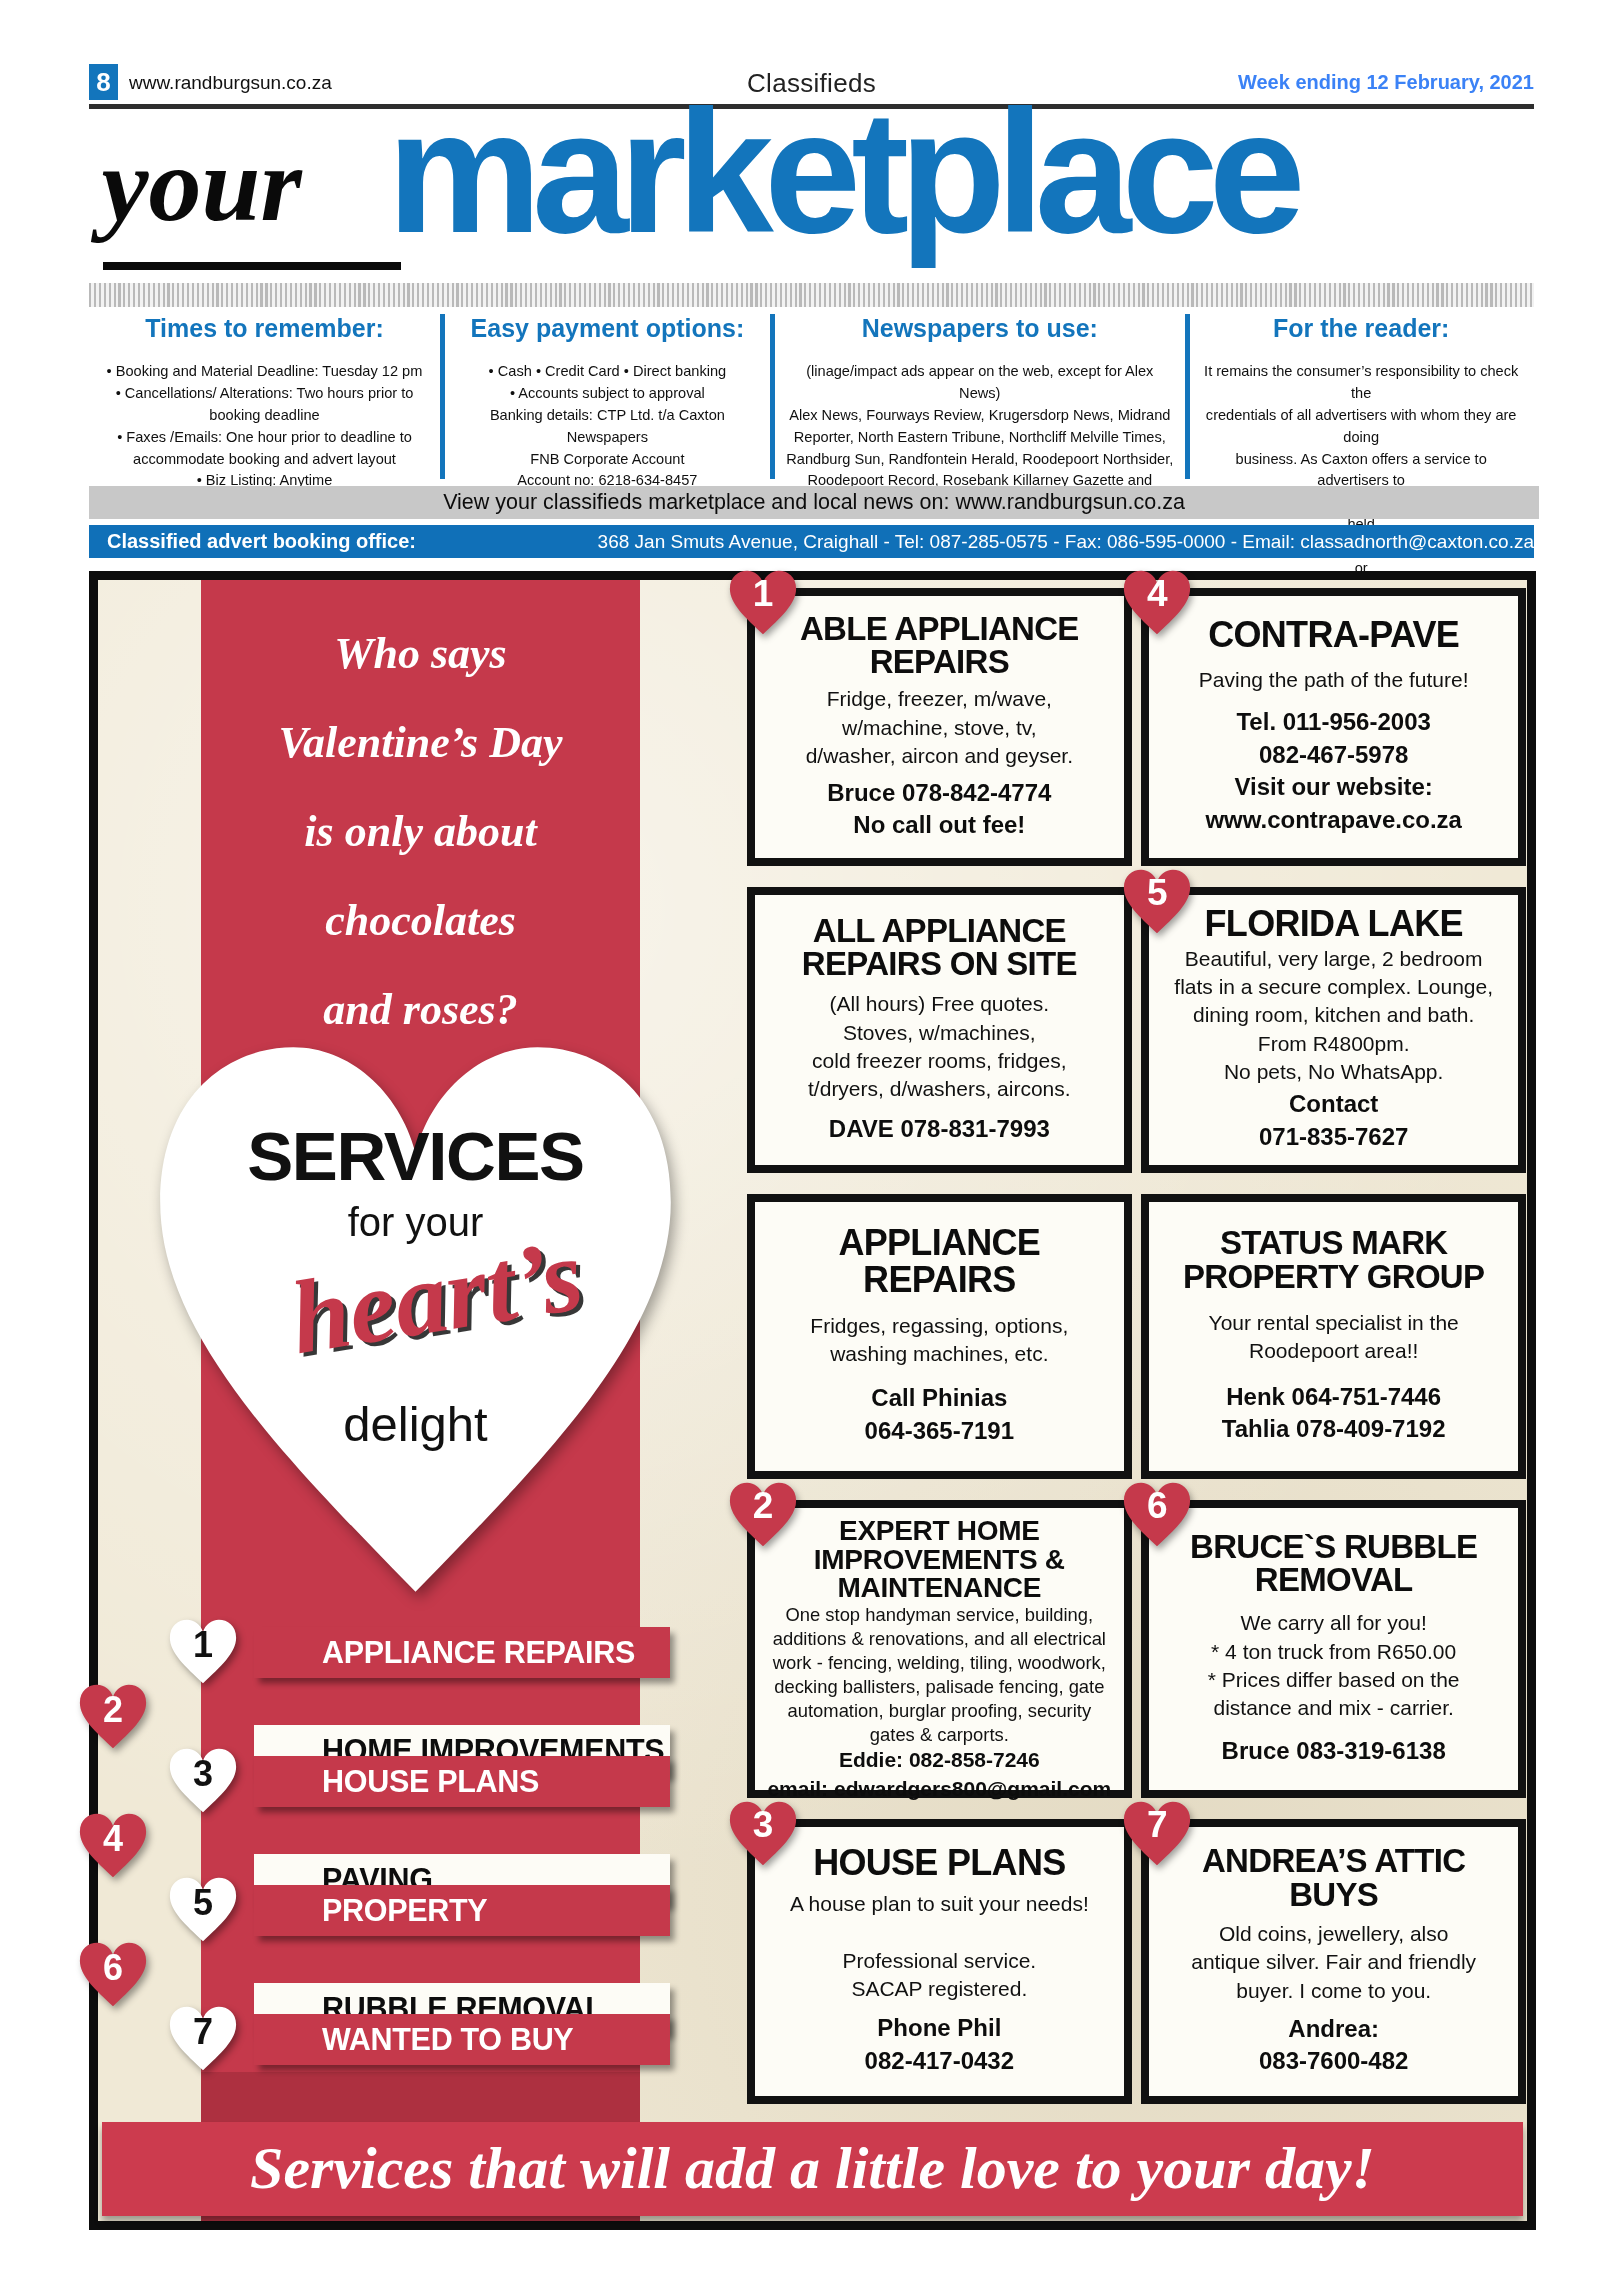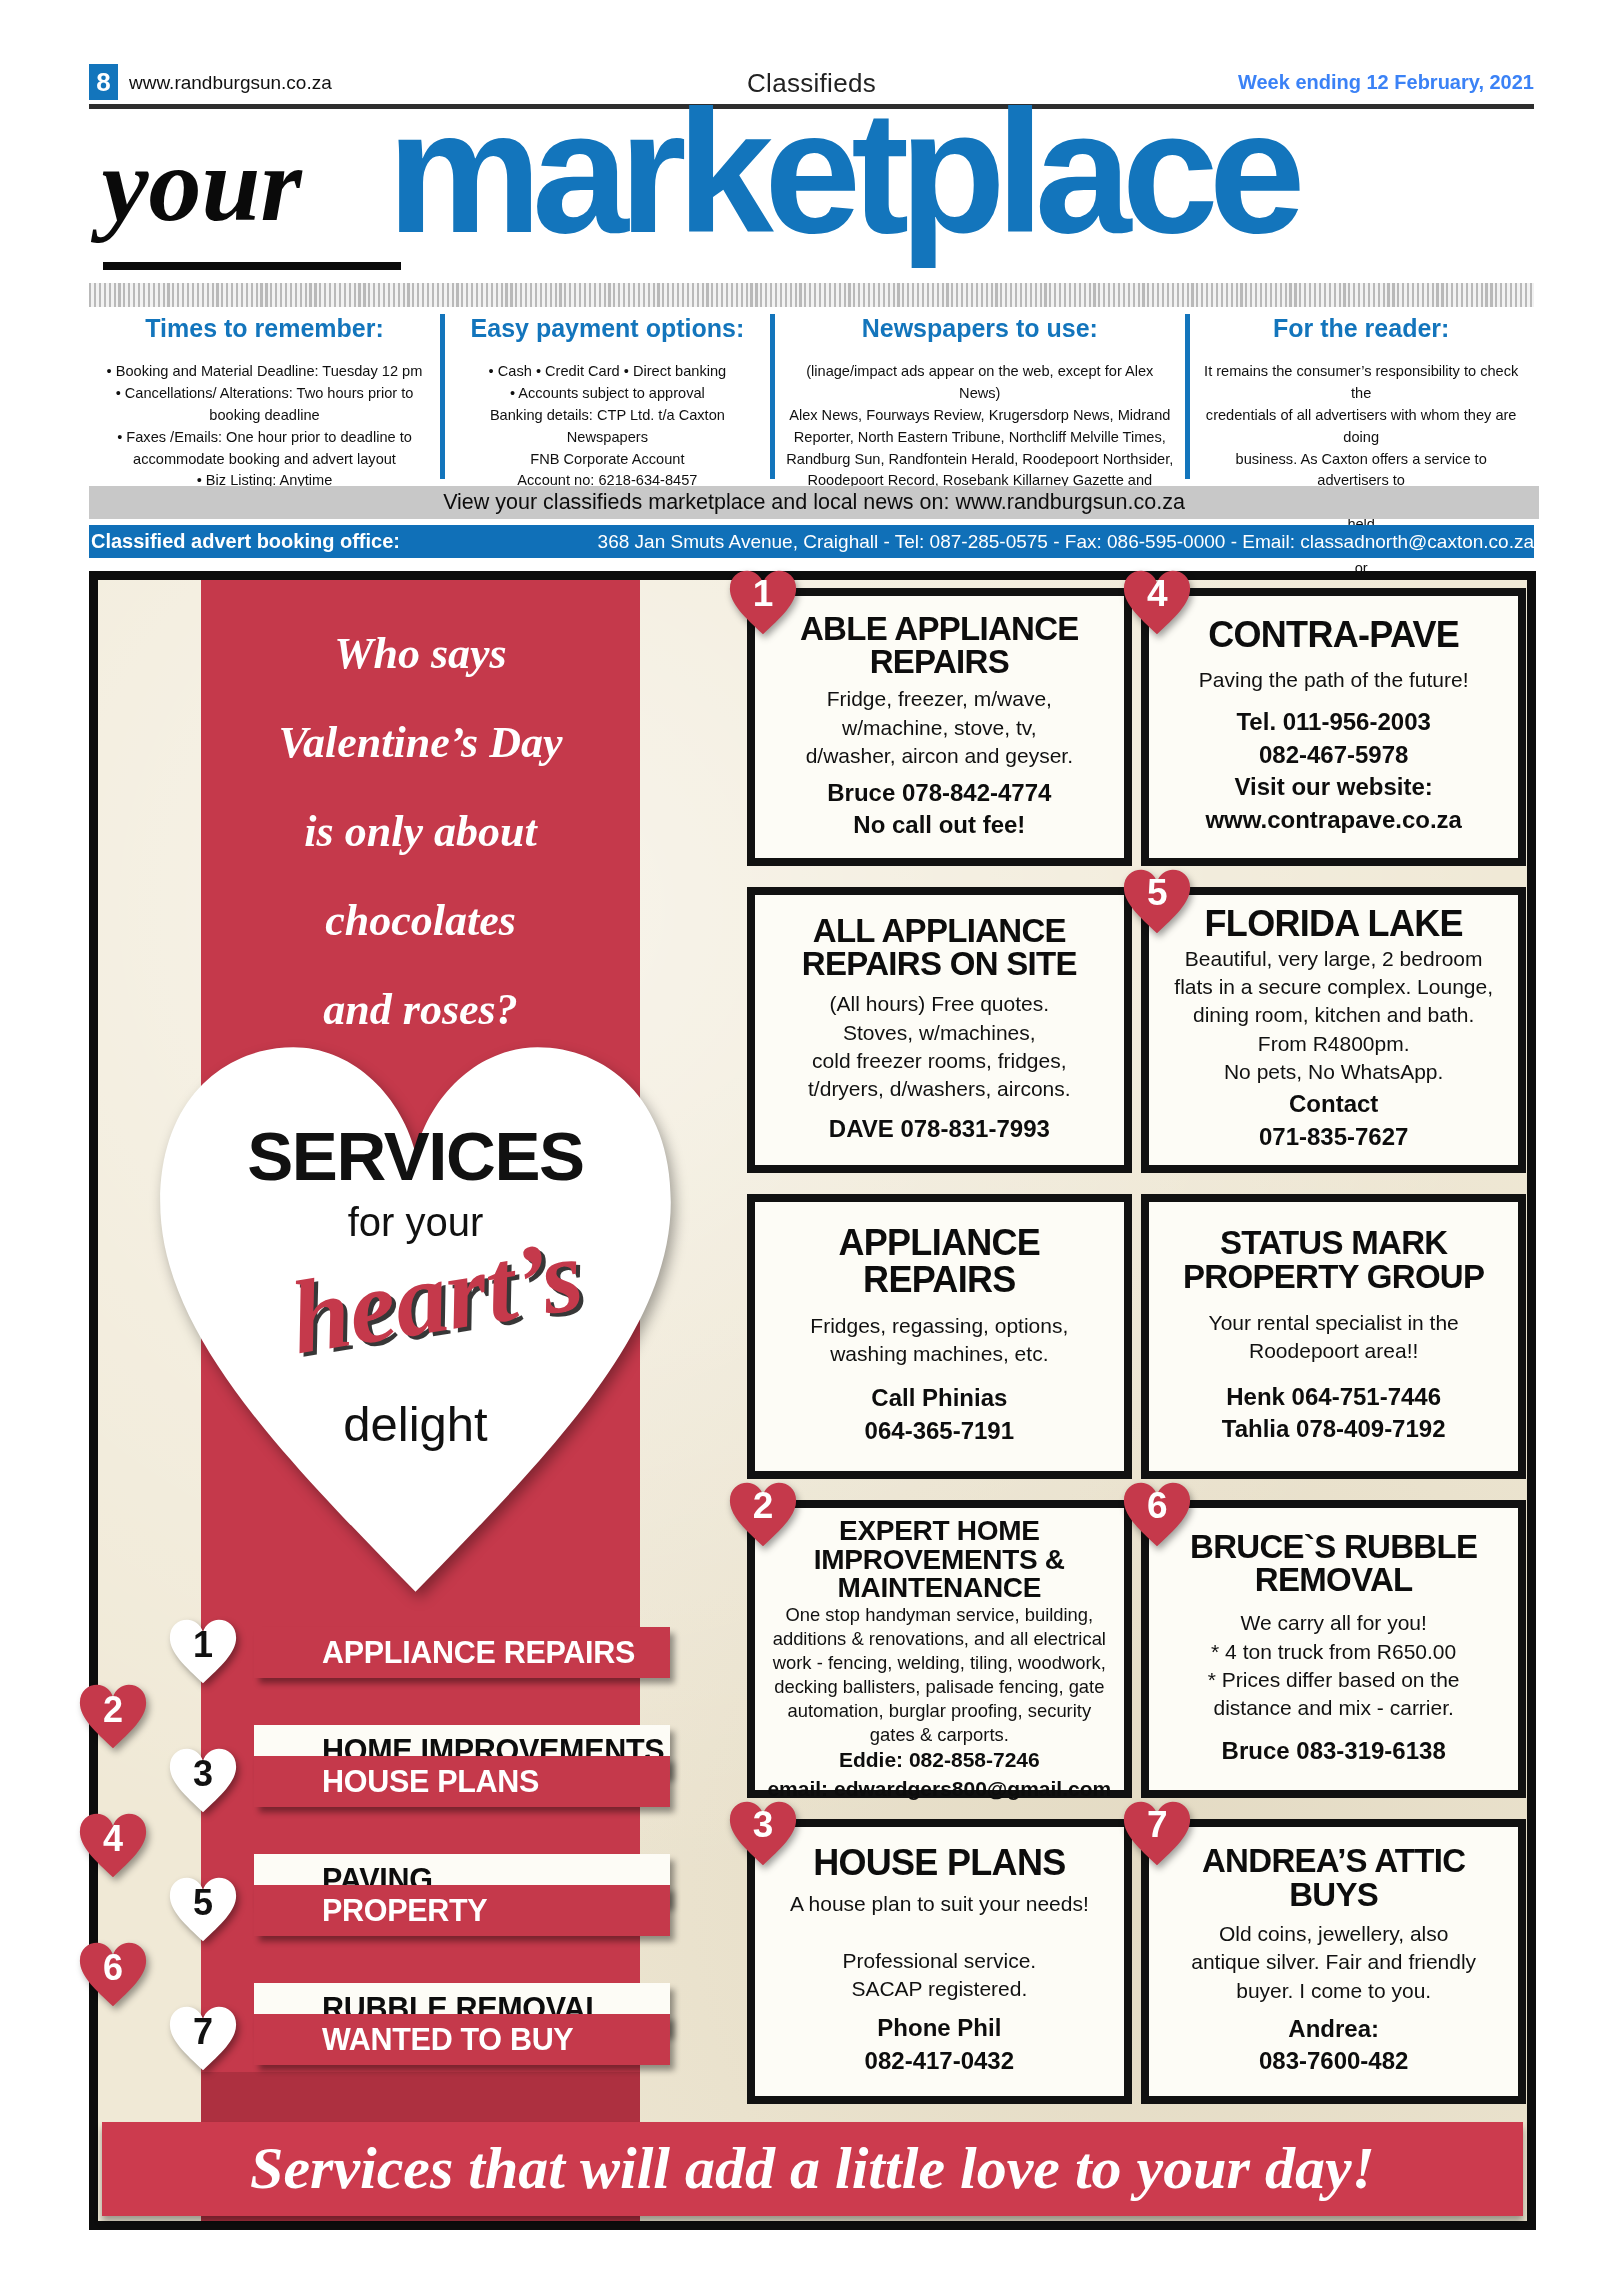--- a/index.html
+++ b/index.html
@@ -32,21 +32,21 @@
   .col h3 { color:#1375bc; font-size:25px; font-weight:bold; margin-bottom:18px; }
   .col .body { font-size:14.6px; line-height:1.5; color:#101010; white-space:pre-line; }
   .col-sep { width:4.9px; background:#1375bc; flex:0 0 auto; }
   .c1 { width:351px; } .c2 { width:325px; } .c3 { width:410px; } .c4 { width:343px; }
 
   
   .viewbar { position:absolute; left:89px; top:486px; width:1450px; height:33px; background:#c8c8c8;
              text-align:center; font-size:21.5px; color:#0c0c0c; line-height:33px; }
   .bookbar { position:absolute; left:89px; top:525px; width:1445px; height:33px; background:#1070b8;
              color:#fff; line-height:33px; display:flex; }
-  .bookbar .lbl { font-weight:bold; font-size:20px; padding-left:2px; flex:0 0 auto; }
+  .bookbar .lbl { font-weight:bold; font-size:20px; padding-left:18px; flex:0 0 auto; }
   .bookbar .det { font-size:19px; flex:1; text-align:right; }
 
   
   .frame { position:absolute; left:89px; top:571px; width:1447px; height:1659px;
            border:9.7px solid #0d0d0d; background:#f0e9d6;
            background-image:radial-gradient(circle at 30% 20%, rgba(255,255,255,.5), rgba(0,0,0,0) 60%),
                             radial-gradient(circle at 75% 80%, rgba(190,175,140,.25), rgba(0,0,0,0) 55%); }
   .inner { position:absolute; left:0; top:0; right:0; bottom:0; overflow:visible; }
 
   .redcol { position:absolute; left:103px; top:0; width:439px; bottom:0; background:#c5394b; }

